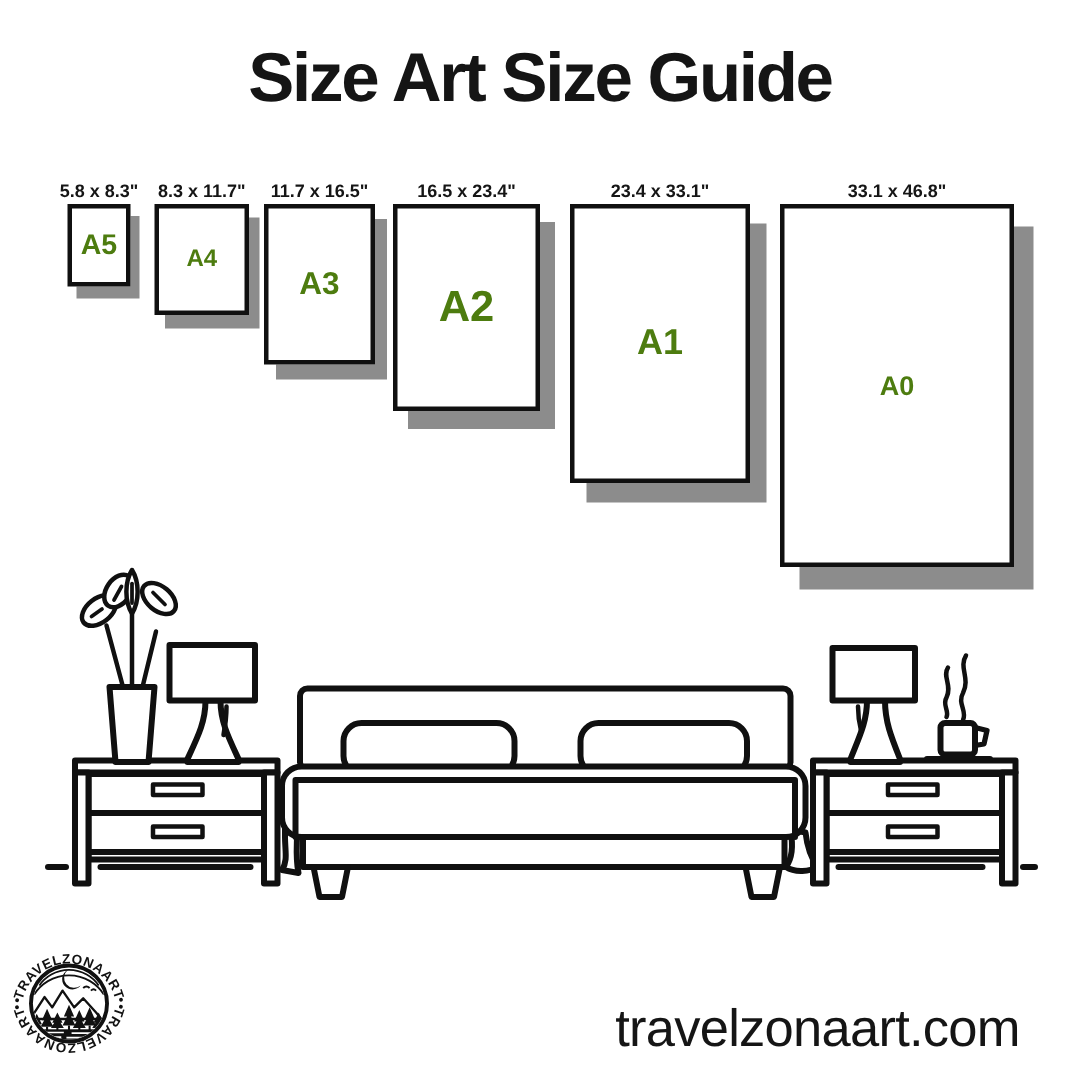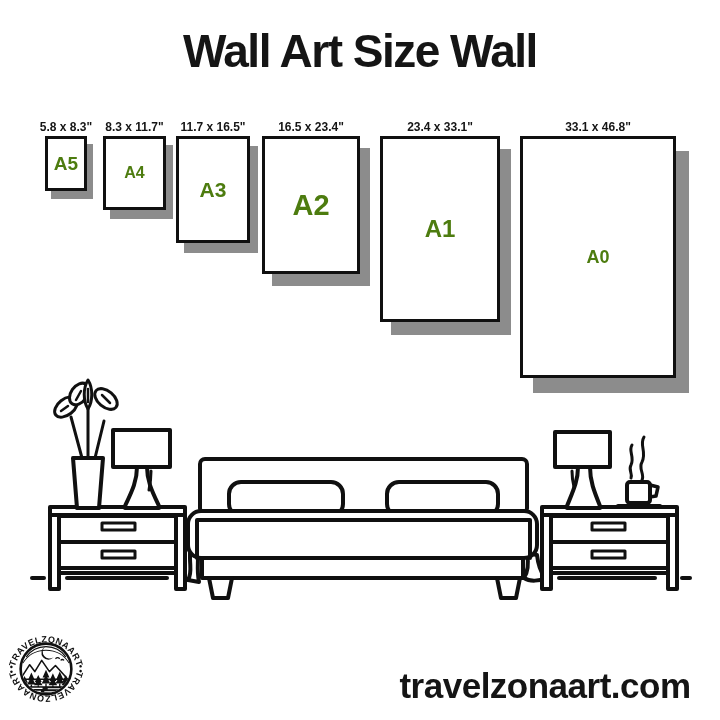--- a/index.html
+++ b/index.html
@@ -20,27 +20,27 @@
   }
   .size-code{font-weight:bold;color:#4d7c0f;}
   .size-label{
     position:absolute;bottom:calc(100% + 5px);left:50%;transform:translateX(-50%);
     font-size:12px;font-weight:bold;white-space:nowrap;color:#151515;
   }
   .scene{position:absolute;top:375px;left:0;}
   .logo{position:absolute;top:626px;left:3px;}
   .website{
     position:absolute;top:666px;left:380px;width:330px;text-align:center;
-    font-size:35px;font-weight:bold;letter-spacing:-0.5px;color:#151515;
+    font-size:35px;font-weight:normal;letter-spacing:-0.5px;color:#151515;
   }
 </style>
 </head>
 <body>
 
-<div class="title">Wall Art Size Wall</div>
+<div class="title">Size Art Size Guide</div>
 
 <div class="sizes-row">
     <div class="size-frame" style="left: 45px; width: 42px; height: 55px; box-shadow: rgb(140, 140, 140) 6px 8px 0px 0px;">
     <div class="size-label">5.8 x 8.3"</div>
     <div class="size-code" style="font-size: 19px;">A5</div>
   </div>
     <div class="size-frame" style="left: 103px; width: 63px; height: 74px; box-shadow: rgb(140, 140, 140) 7px 9px 0px 0px;">
     <div class="size-label">8.3 x 11.7"</div>
     <div class="size-code" style="font-size: 16px;">A4</div>
   </div>

